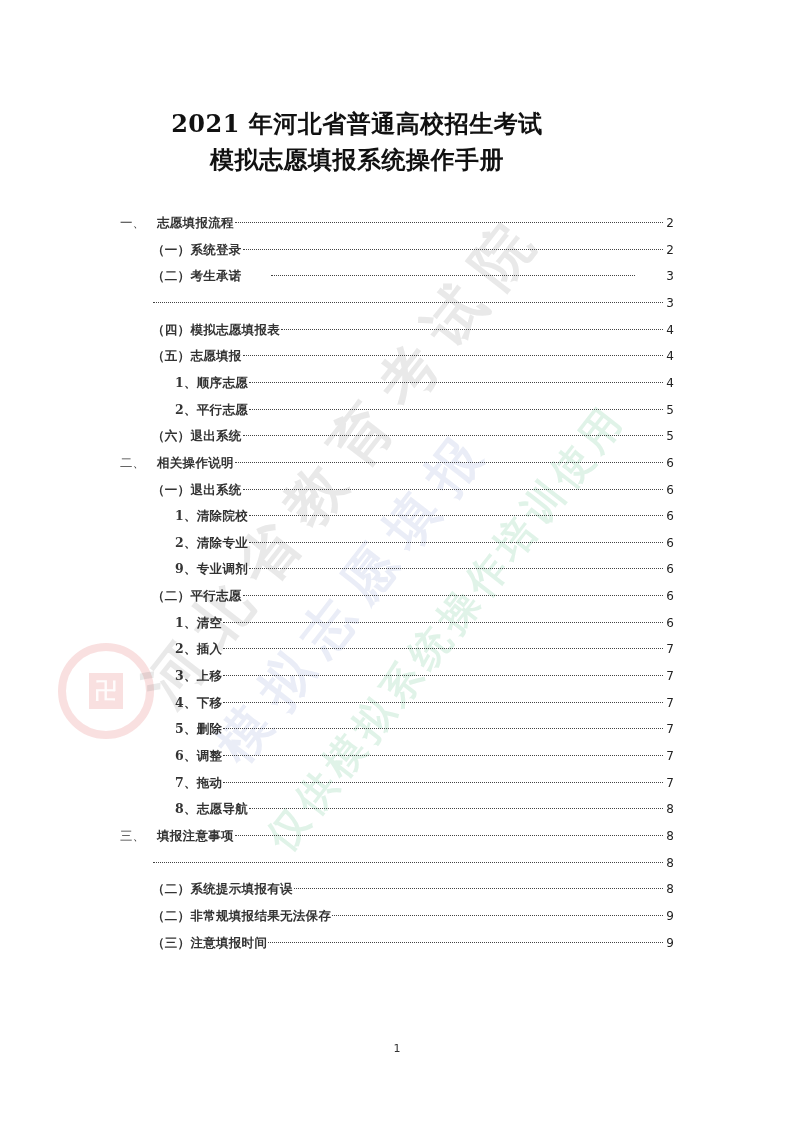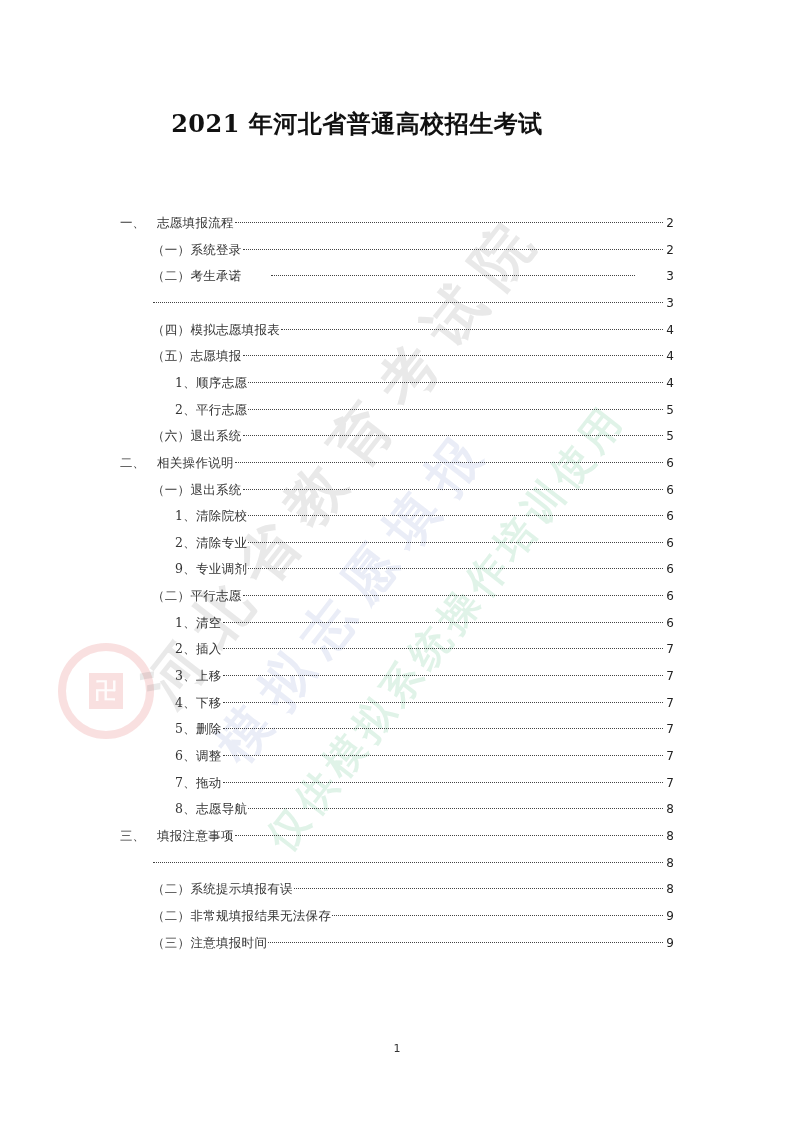--- a/index.html
+++ b/index.html
@@ -4,21 +4,21 @@
 <style>
   html, body { margin: 0; padding: 0; background: #ffffff; }
   body { width: 794px; height: 1123px; position: relative; overflow: hidden; font-family: "DejaVu Serif", "Liberation Serif", serif; color: #222; }
   .page { position: absolute; left: 0; top: 0; width: 794px; height: 1123px; background: #fff; }
   .title { position: absolute; left: 0; width: 714px; text-align: center; font-family: "DejaVu Serif", "Liberation Serif", serif; font-weight: bold; font-size: 24px; color: #111; letter-spacing: 0.5px; }
   .title.l1 { top: 108px; }
   .title.l2 { top: 144px; }
   .toc { position: absolute; left: 0; top: 211px; width: 794px; }
   .row { position: absolute; height: 24px; line-height: 24px; font-size: 12.5px; display: flex; align-items: baseline; right: 120px; }
   .row .num { color: #333; }
-  .row .label { color: #333; white-space: nowrap; letter-spacing: 0.3px; }
+  .row .label { color: #333; white-space: nowrap; letter-spacing: 0.3px; font-weight: bold; }
   .row .dots { flex: 1; border-bottom: 1.4px dotted #444; margin: 0 1px; transform: translateY(-4px); min-width: 10px; }
   .row .pg { font-family: "DejaVu Sans", "Liberation Sans", sans-serif; font-size: 12px; color: #222; width: 10px; text-align: right; }
   .row.lvl1 { left: 120px; }
   .row.lvl1 .num { width: 37px; display: inline-block; }
   .row.lvl2 { left: 152px; }
   .row.lvl3 { left: 175px; }
   .footer { position: absolute; top: 1042px; left: 0; width: 794px; text-align: center; font-family: "DejaVu Sans", "Liberation Sans", sans-serif; font-size: 11px; color: #333; }
   .wm { position: absolute; white-space: nowrap; font-family: "DejaVu Serif", "Liberation Serif", serif; font-weight: bold; pointer-events: none; user-select: none; }
   .wm.grey { left: 40px; top: 420px; font-size: 58px; color: rgba(120,120,120,0.16); transform: rotate(-52deg); letter-spacing: 18px; }
   .wm.blue { left: 150px; top: 560px; font-size: 52px; color: rgba(80,110,190,0.12); transform: rotate(-52deg); letter-spacing: 16px; }
@@ -32,20 +32,21 @@
 <div class="page">
 
   <div class="seal">
     <div class="seal-inner">卍</div>
   </div>
   <div class="wm grey">河北省教育考试院</div>
   <div class="wm blue">模拟志愿填报</div>
   <div class="wm green">仅供模拟系统操作培训使用</div>
 
   <div class="title l1">2021 年河北省普通高校招生考试</div>
+  <div class="title l2">模拟志愿填报系统操作手册</div>
 
   <div class="toc" id="toc">
       <div class="row lvl1" style="top: 0px;">
         <span class="num">一、</span>
         <span class="label">志愿填报流程</span>
         <span class="dots"></span>
         <span class="pg">2</span>
       </div>
       <div class="row lvl2" style="top: 26.65px;">
         <span class="label">（一）系统登录</span>

